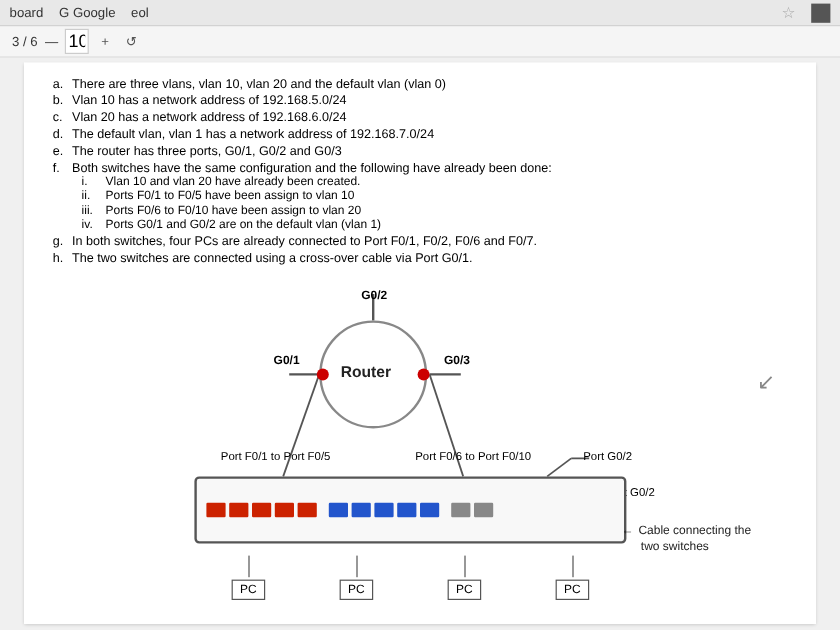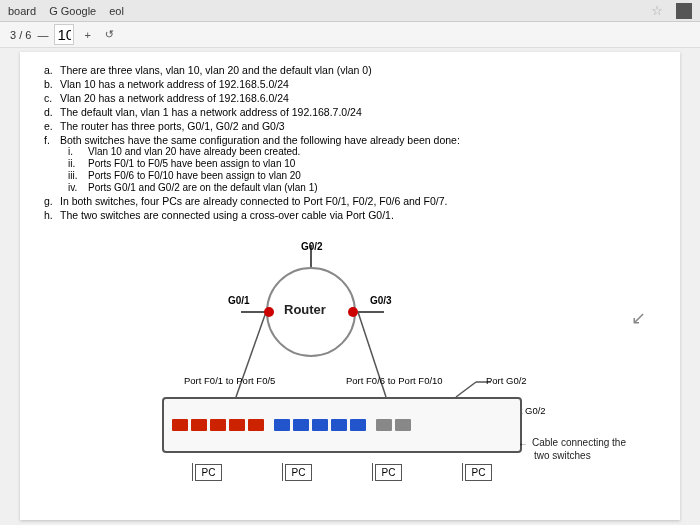--- a/index.html
+++ b/index.html
@@ -246,20 +246,21 @@
       left: 126px;
       top: 236px;
       width: 360px;
       display: flex;
       justify-content: space-around;
       align-items: flex-end;
     }
 
     .pc-box {
       display: flex;
+      flex-direction: column;
       align-items: center;
       gap: 2px;
     }
     .pc-line {
       width: 1px;
       height: 18px;
       background: #555;
     }
     .pc-label-box {
       border: 1px solid #555;

